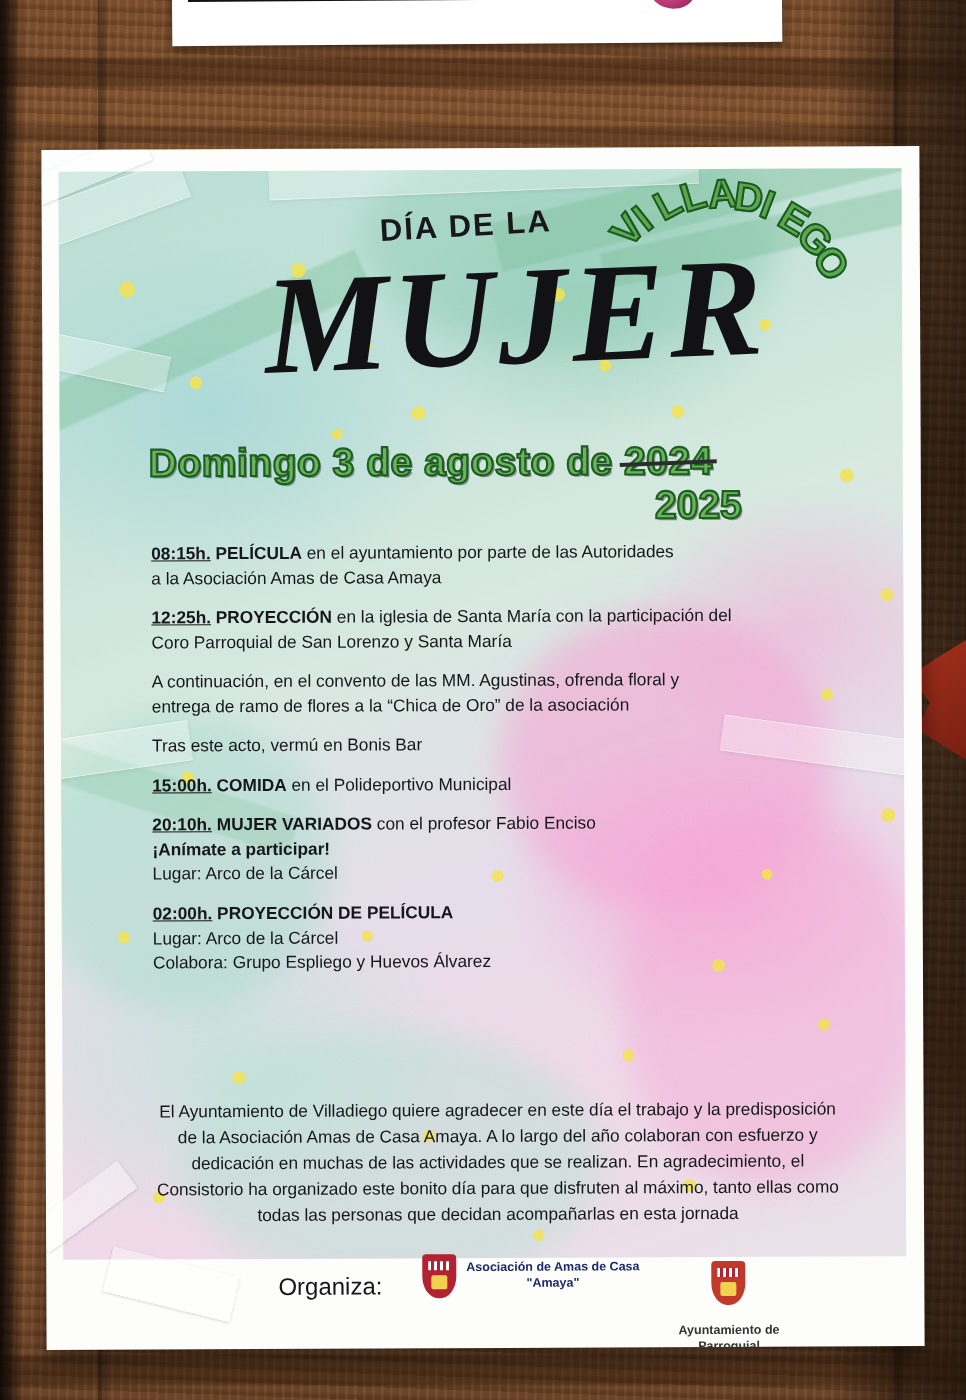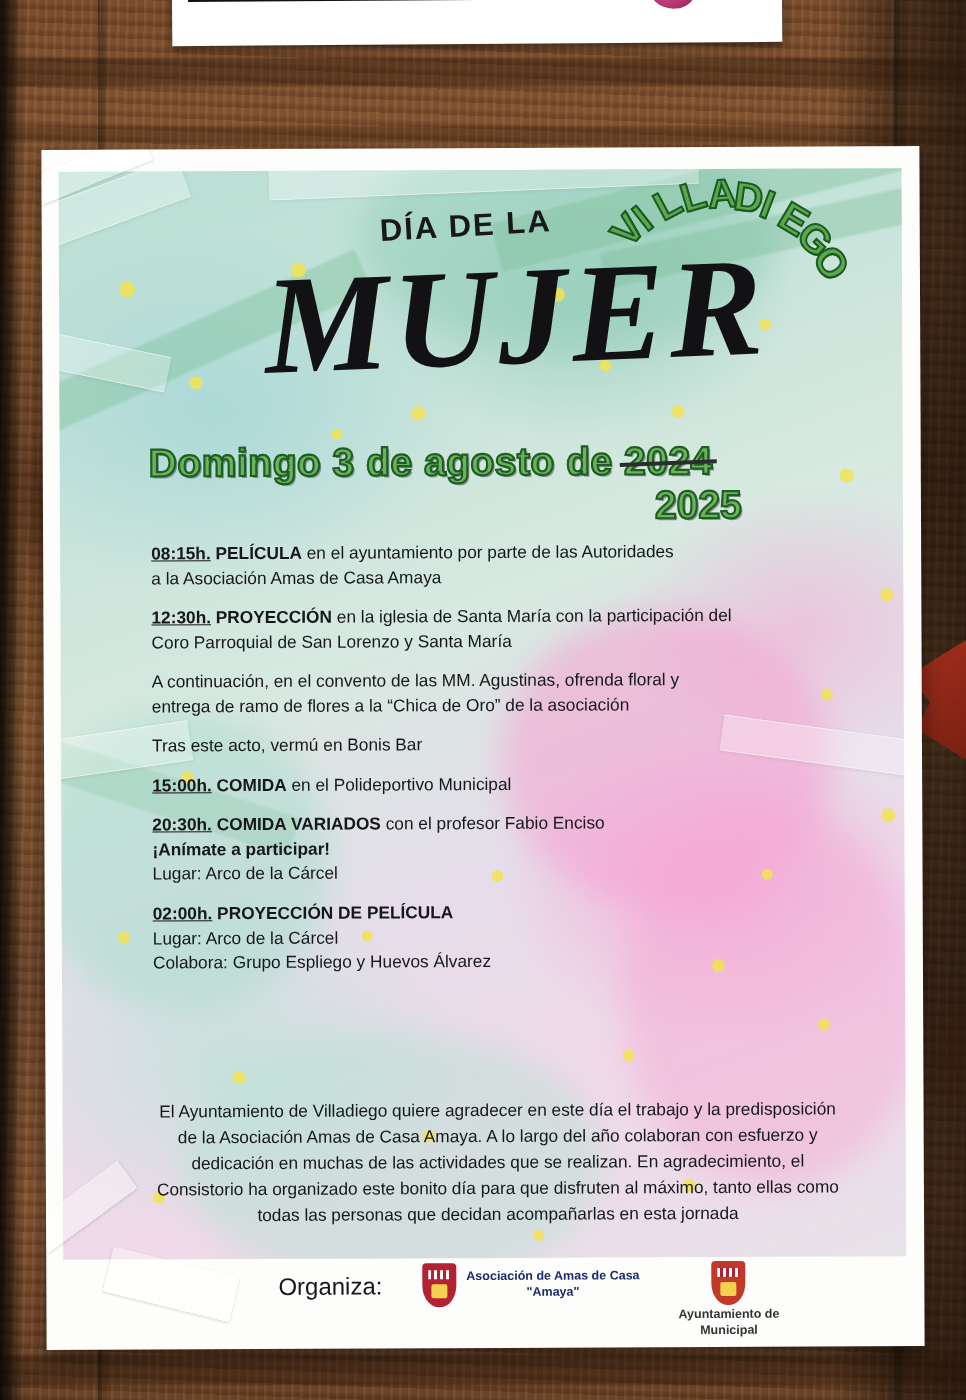--- a/index.html
+++ b/index.html
@@ -305,39 +305,39 @@
   <div class="year-new">2025</div>
 
   <div class="programme">
 
     <div class="item">
       <span class="line"><span class="hour">08:15h.</span> <span class="cap">PELÍCULA</span><span> en el ayuntamiento por parte de las Autoridades</span></span>
       <span class="line">a la Asociación Amas de Casa Amaya</span>
     </div>
 
     <div class="item">
-      <span class="line"><span class="hour">12:30h.</span> <span class="cap">PROYECCIÓN</span><span> en la iglesia de Santa María con la participación del</span></span>
+      <span class="line"><span class="hour">12:25h.</span> <span class="cap">PROYECCIÓN</span><span> en la iglesia de Santa María con la participación del</span></span>
       <span class="line">Coro Parroquial de San Lorenzo y Santa María</span>
     </div>
 
     <div class="item">
       <span class="line">A continuación, en el convento de las MM. Agustinas, ofrenda floral y</span>
       <span class="line">entrega de ramo de flores a la “Chica de Oro” de la asociación</span>
     </div>
 
     <div class="item">
       <span class="line">Tras este acto,  vermú en Bonis Bar</span>
     </div>
 
     <div class="item">
       <span class="line"><span class="hour">15:00h.</span> <span class="cap">COMIDA</span><span> en el Polideportivo Municipal</span></span>
     </div>
 
     <div class="item">
-      <span class="line"><span class="hour">20:30h.</span> <span class="cap">COMIDA VARIADOS</span><span> con el profesor Fabio Enciso</span></span>
+      <span class="line"><span class="hour">20:10h.</span> <span class="cap">MUJER VARIADOS</span><span> con el profesor Fabio Enciso</span></span>
       <span class="line exclaim">¡Anímate a participar!</span>
       <span class="line">Lugar: Arco de la Cárcel</span>
     </div>
 
     <div class="item">
       <span class="line"><span class="hour">02:00h.</span> <span class="cap">PROYECCIÓN DE PELÍCULA</span></span>
       <span class="line">Lugar: Arco de la Cárcel</span>
       <span class="line">Colabora: Grupo Espliego y Huevos Álvarez</span>
     </div>
   </div>
@@ -346,29 +346,29 @@
     <div>El Ayuntamiento de Villadiego quiere agradecer en este día el trabajo y la predisposición</div>
     <div>de la Asociación Amas de Casa Amaya. A lo largo del año colaboran con esfuerzo y</div>
     <div>dedicación en muchas de las actividades que se realizan. En agradecimiento, el</div>
     <div>Consistorio ha organizado este bonito día para que disfruten al máximo, tanto ellas como</div>
     <div>todas las personas que decidan acompañarlas en esta jornada</div>
   </div>
 
   <div class="footer">
     <div class="organiza">Organiza:</div>
 
-    <div class="logo-block" style="left:376px;top:9px;">
+    <div class="logo-block" style="left:376px;top:0;">
       <span class="shield"></span>
       <span class="logo-text">
         <span>Asociación de Amas de Casa</span><br>
         <span class="sub">"Amaya"</span>
       </span>
     </div>
 
-    <div class="logo-block" style="left:632px;top:8px;flex-direction:column;gap:2px;">
+    <div class="logo-block" style="left:632px;top:8px;flex-direction:column;gap:18px;">
       <span class="shield yellow"></span>
       <span class="logo-text ay">
         <span>Ayuntamiento de</span><br>
-        <span>Municipal</span>
+        <span>Parroquial</span>
       </span>
     </div>
   </div>
 </div>
 
 </body></html>

